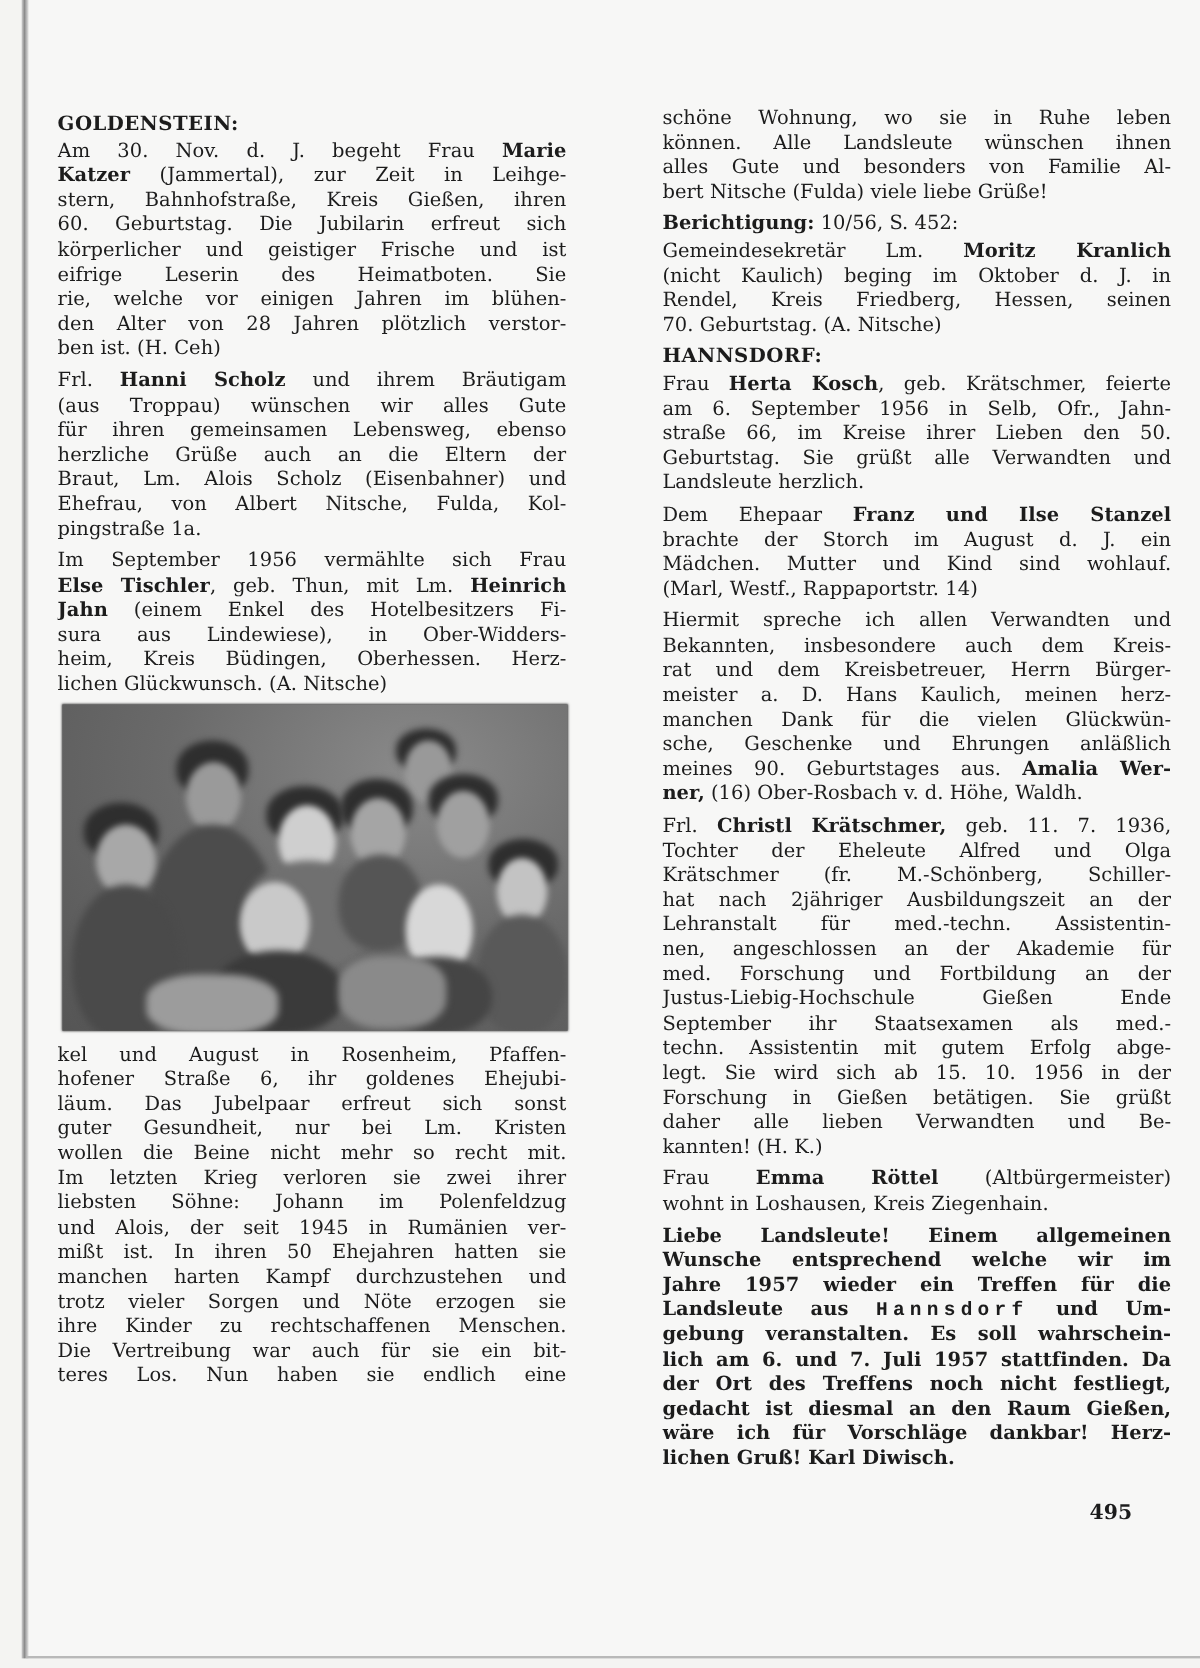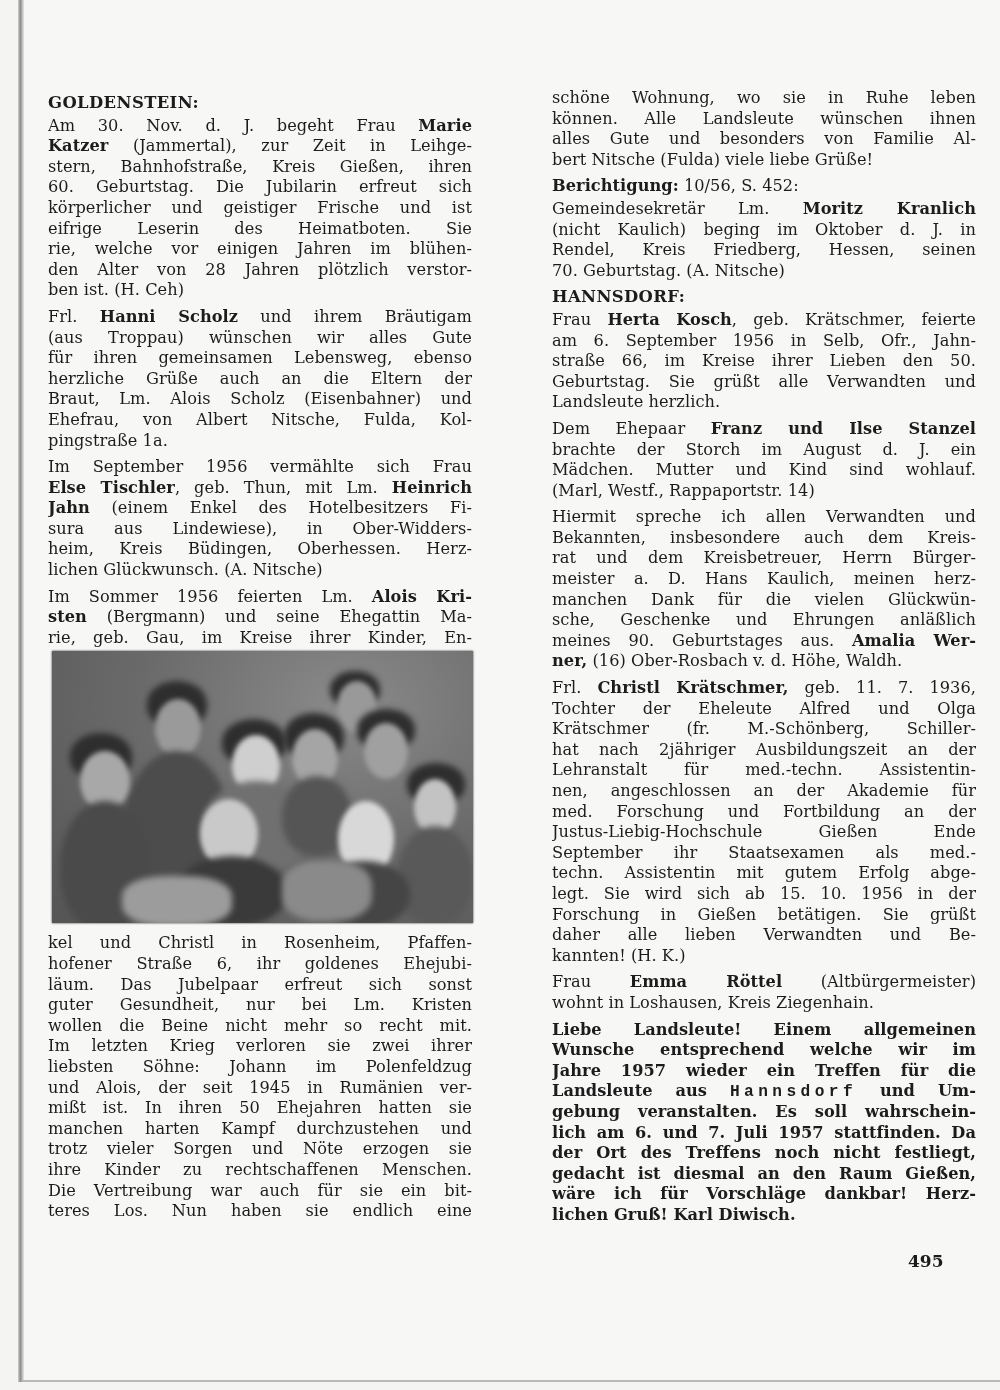--- a/index.html
+++ b/index.html
@@ -82,25 +82,20 @@
       <span class="line">Ehefrau, von Albert Nitsche, Fulda, Kol-</span>
       <span class="line last">pingstraße 1a.</span>
     </div>
   <div class="para">
       <span class="line">Im September 1956 vermählte sich Frau</span>
       <span class="line"><b>Else Tischler</b>, geb. Thun, mit Lm. <b>Heinrich</b></span>
       <span class="line"><b>Jahn</b> (einem Enkel des Hotelbesitzers Fi-</span>
       <span class="line">sura aus Lindewiese), in Ober-Widders-</span>
       <span class="line">heim, Kreis Büdingen, Oberhessen. Herz-</span>
       <span class="line last">lichen Glückwunsch. (A. Nitsche)</span>
-    </div>
-  <div class="para" style="margin-bottom:0">
-      <span class="line">Im Sommer 1956 feierten Lm. <b>Alois Kri-</b></span>
-      <span class="line"><b>sten</b> (Bergmann) und seine Ehegattin Ma-</span>
-      <span class="line">rie, geb. Gau, im Kreise ihrer Kinder, En-</span>
     </div>
   <div class="photo">
     <div class="bg"></div>
 
     <div class="hair" style="left:95px;top:30px;width:60px;height:45px;"></div>
     <div class="head" style="left:103px;top:48px;width:46px;height:58px;background:#9a9a9a"></div>
     <div class="person" style="left:70px;top:100px;width:110px;height:170px;background:#4c4c4c"></div>
     <div class="hair" style="left:278px;top:20px;width:50px;height:35px;"></div>
     <div class="head" style="left:285px;top:30px;width:40px;height:52px;background:#999"></div>
 
@@ -121,21 +116,21 @@
 
     <div class="head" style="left:148px;top:148px;width:58px;height:70px;background:#c9c9c9"></div>
     <div class="person" style="left:125px;top:205px;width:110px;height:70px;background:#3a3a3a"></div>
     <div class="head" style="left:286px;top:150px;width:56px;height:76px;background:#d8d8d8"></div>
     <div class="person" style="left:268px;top:210px;width:90px;height:65px;background:#454545"></div>
 
     <div class="flowers" style="left:70px;top:225px;width:110px;height:50px;background:#9c9c9c"></div>
     <div class="flowers" style="left:230px;top:210px;width:90px;height:60px;background:#8a8a8a"></div>
   </div>
   <div class="para">
-      <span class="line">kel und Christl in Rosenheim, Pfaffen-</span>
+      <span class="line">kel und August in Rosenheim, Pfaffen-</span>
       <span class="line">hofener Straße 6, ihr goldenes Ehejubi-</span>
       <span class="line">läum. Das Jubelpaar erfreut sich sonst</span>
       <span class="line">guter Gesundheit, nur bei Lm. Kristen</span>
       <span class="line">wollen die Beine nicht mehr so recht mit.</span>
       <span class="line">Im letzten Krieg verloren sie zwei ihrer</span>
       <span class="line">liebsten Söhne: Johann im Polenfeldzug</span>
       <span class="line">und Alois, der seit 1945 in Rumänien ver-</span>
       <span class="line">mißt ist. In ihren 50 Ehejahren hatten sie</span>
       <span class="line">manchen harten Kampf durchzustehen und</span>
       <span class="line">trotz vieler Sorgen und Nöte erzogen sie</span>

